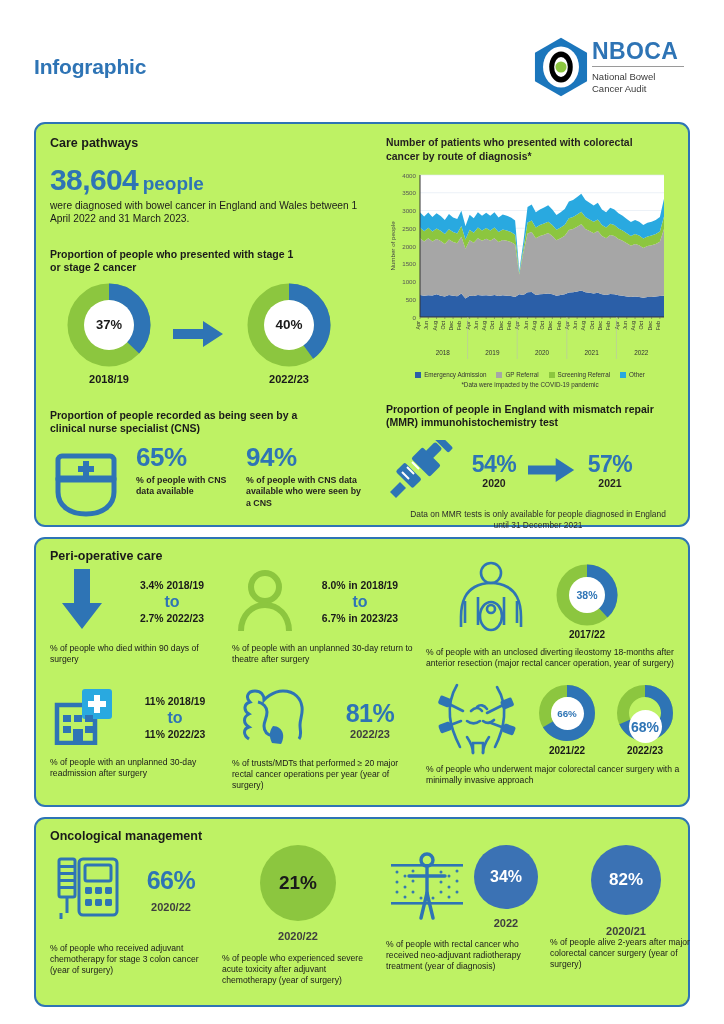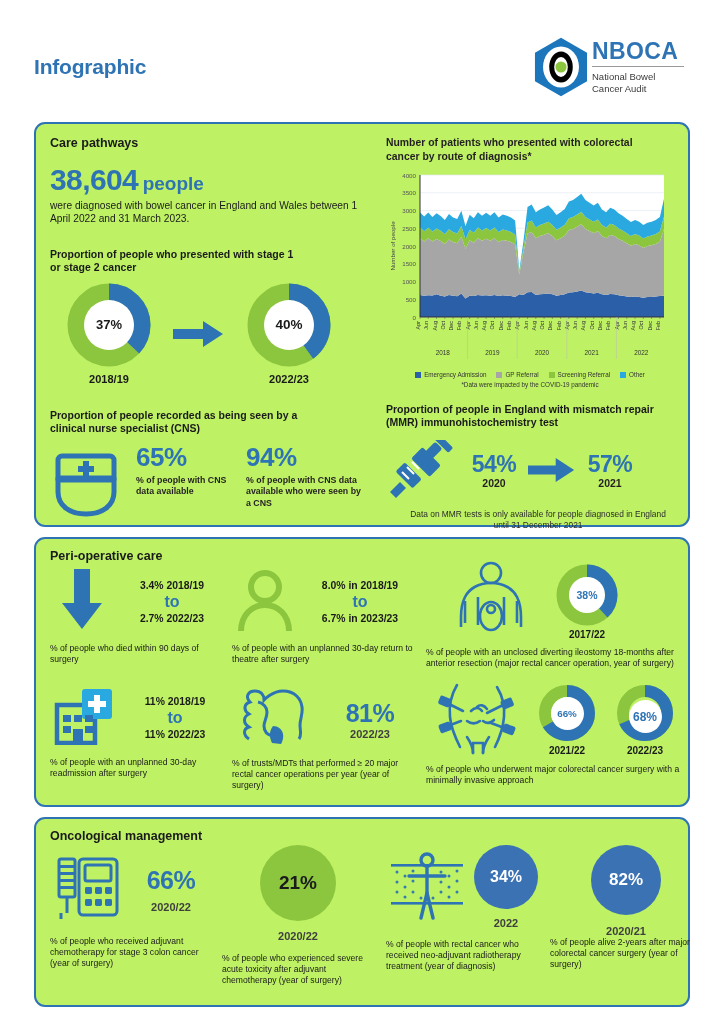--- a/index.html
+++ b/index.html
@@ -477,21 +477,21 @@
             <div class="hole" style="width:33px;height:33px;left:12.5px;top:12.5px;font-size:9.8px;color:#2E74B5;">66%</div>
           </div>
           <div class="yearlab" style="font-size:10px;margin-top:3px;">2021/22</div>
         </div>
         <div style="text-align:center;width:78px;">
           <div class="donut" style="width:58px;height:58px;margin:0 auto;">
             <svg width="58" height="58" viewBox="0 0 58 58">
               <circle cx="29" cy="29" r="22" fill="none" stroke="#8CC63F" stroke-width="12"></circle>
               <circle cx="29" cy="29" r="22" fill="none" stroke="#2E74B5" stroke-width="12" stroke-dasharray="94 44.2" transform="rotate(-90 29 29)"></circle>
             </svg>
-            <div class="hole" style="width:33px;height:33px;left:12.5px;top:16px;font-size:12px;color:#2E74B5;">68%</div>
+            <div class="hole" style="width:33px;height:33px;left:12.5px;top:26px;font-size:14px;color:#2E74B5;">68%</div>
           </div>
           <div class="yearlab" style="font-size:10px;margin-top:3px;">2022/23</div>
         </div>
       </div>
       <div class="caption" style="margin-top:5px;width:265px;">% of people who underwent major colorectal cancer surgery with a minimally invasive approach</div>
     </div>
   </div>
 
   <div class="panel" id="panel-onco">
     <div class="panel-title">Oncological management</div>
@@ -518,21 +518,21 @@
               <rect x="4" y="28" width="16" height="3"></rect>
               <rect x="4" y="35" width="16" height="3"></rect>
             </g>
           </svg>
         </div>
         <div style="width:90px;text-align:center;">
           <div class="stat-blue">66%</div>
           <div class="yearlab-grey" style="margin-top:6px;">2020/22</div>
         </div>
       </div>
-      <div class="caption" style="margin-top:9px;width:166px;">% of people who received adjuvant chemotherapy for stage 3 colon cancer (year of surgery)</div>
+      <div class="caption" style="margin-top:16px;width:166px;">% of people who received adjuvant chemotherapy for stage 3 colon cancer (year of surgery)</div>
     </div>
 
     <div class="abs" style="left:186px;top:26px;width:160px;">
       <div style="text-align:center;width:152px;">
         <div class="circle-stat" style="width:76px;height:76px;background:#8CC63F;color:#1a1a1a;font-size:19px;margin:0 auto;">
           <span>21%</span>
         </div>
         <div class="yearlab-grey" style="margin-top:9px;">2020/22</div>
       </div>
       <div class="caption" style="margin-top:11px;width:158px;">% of people who experienced severe acute toxicity after adjuvant chemotherapy (year of surgery)</div>

